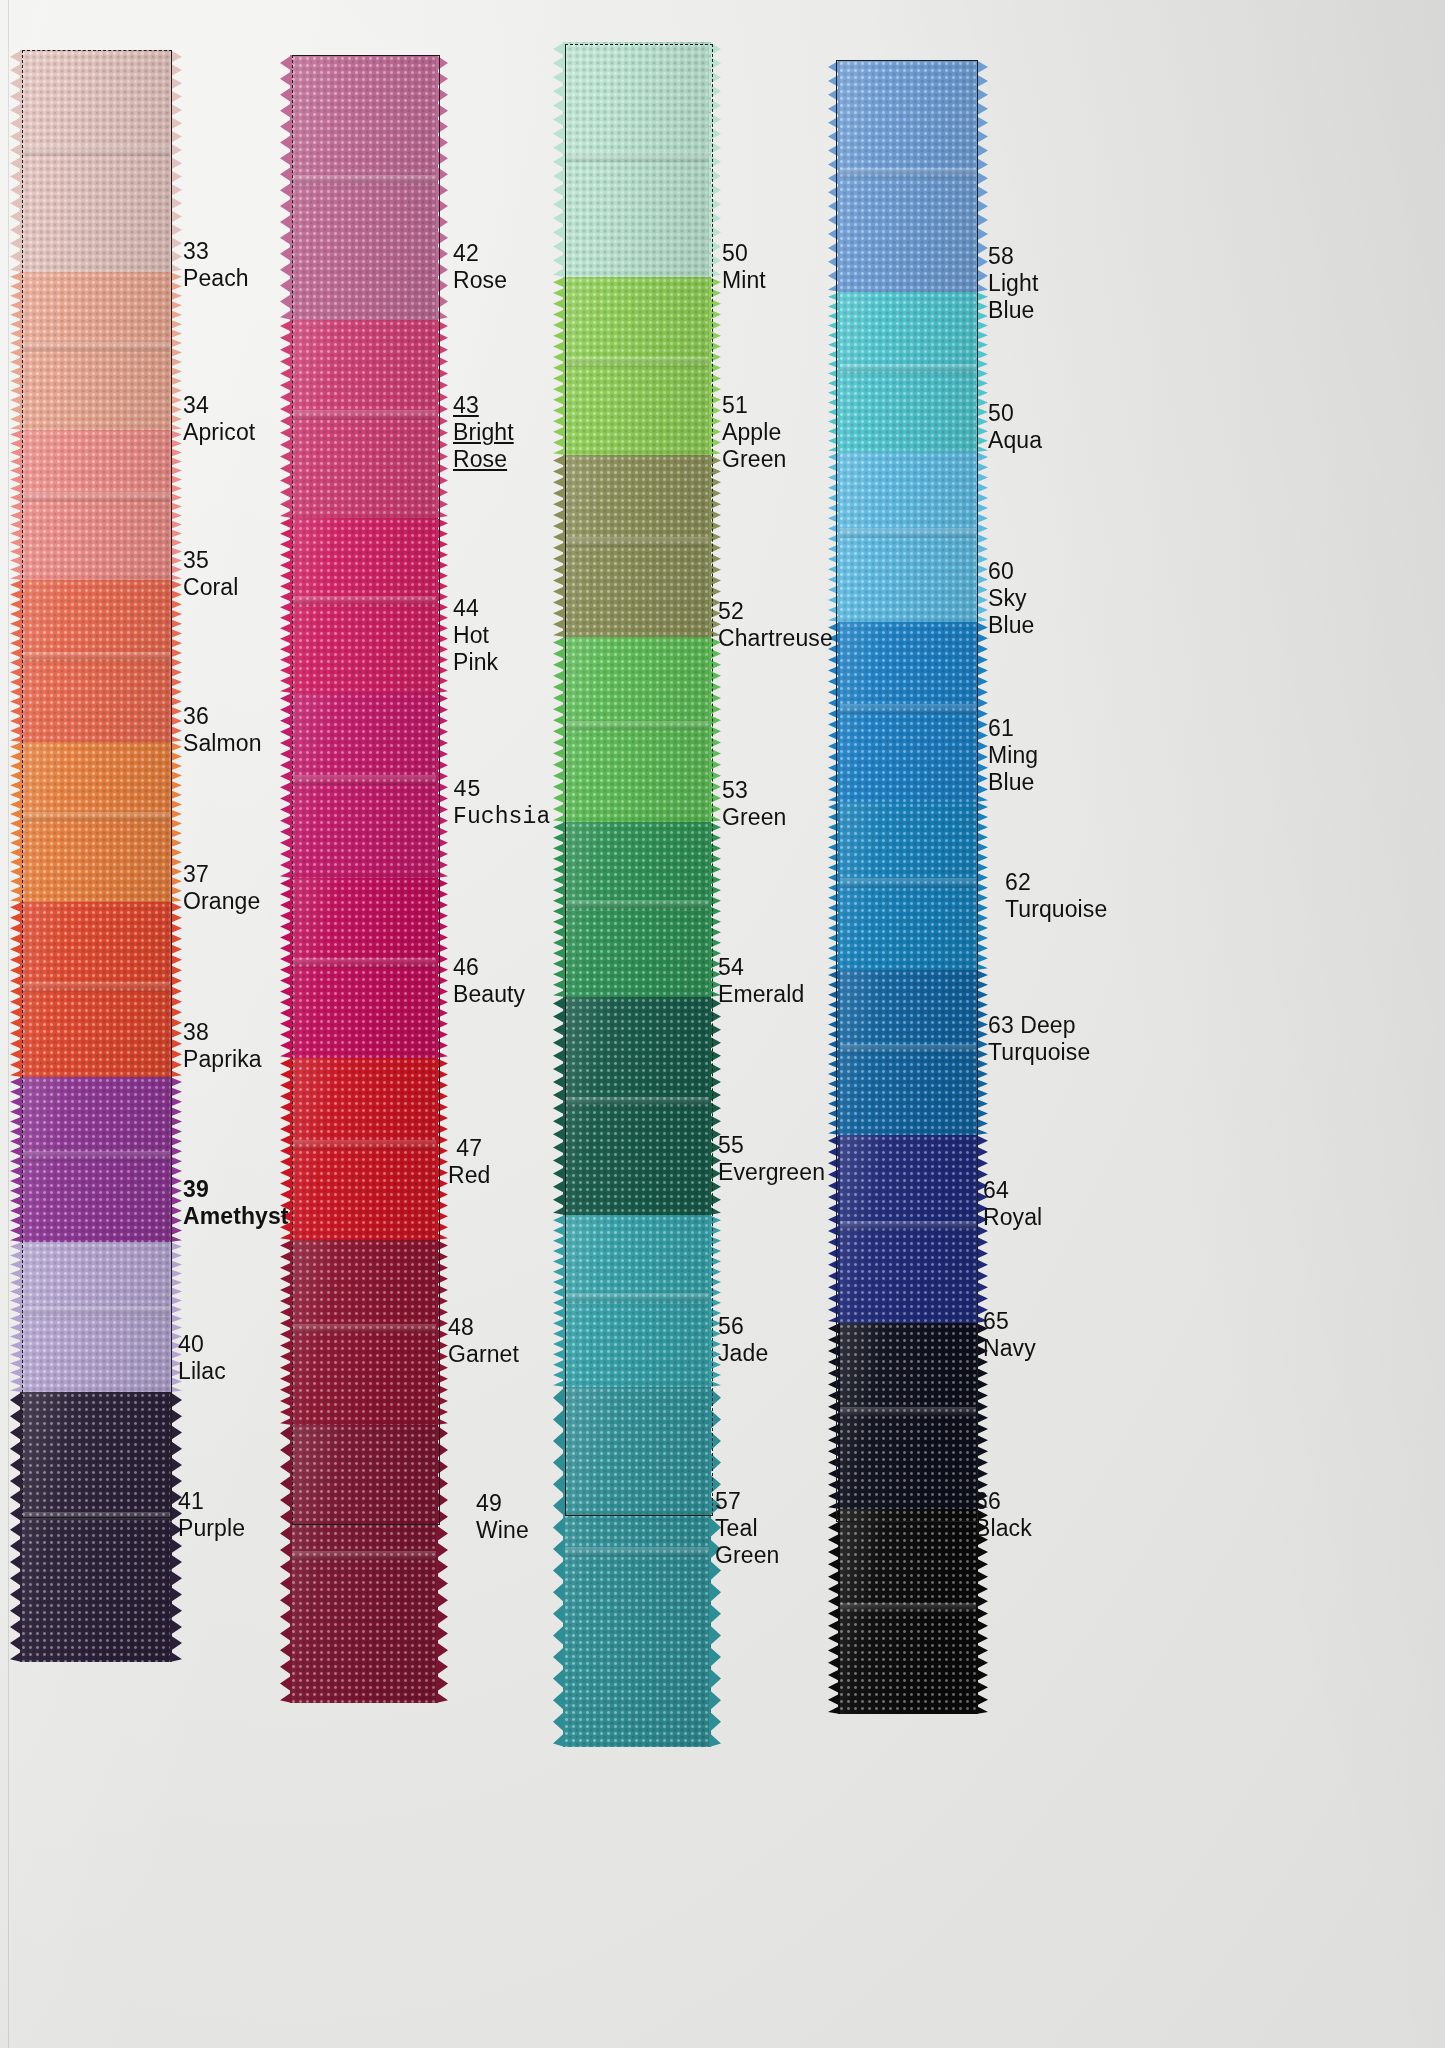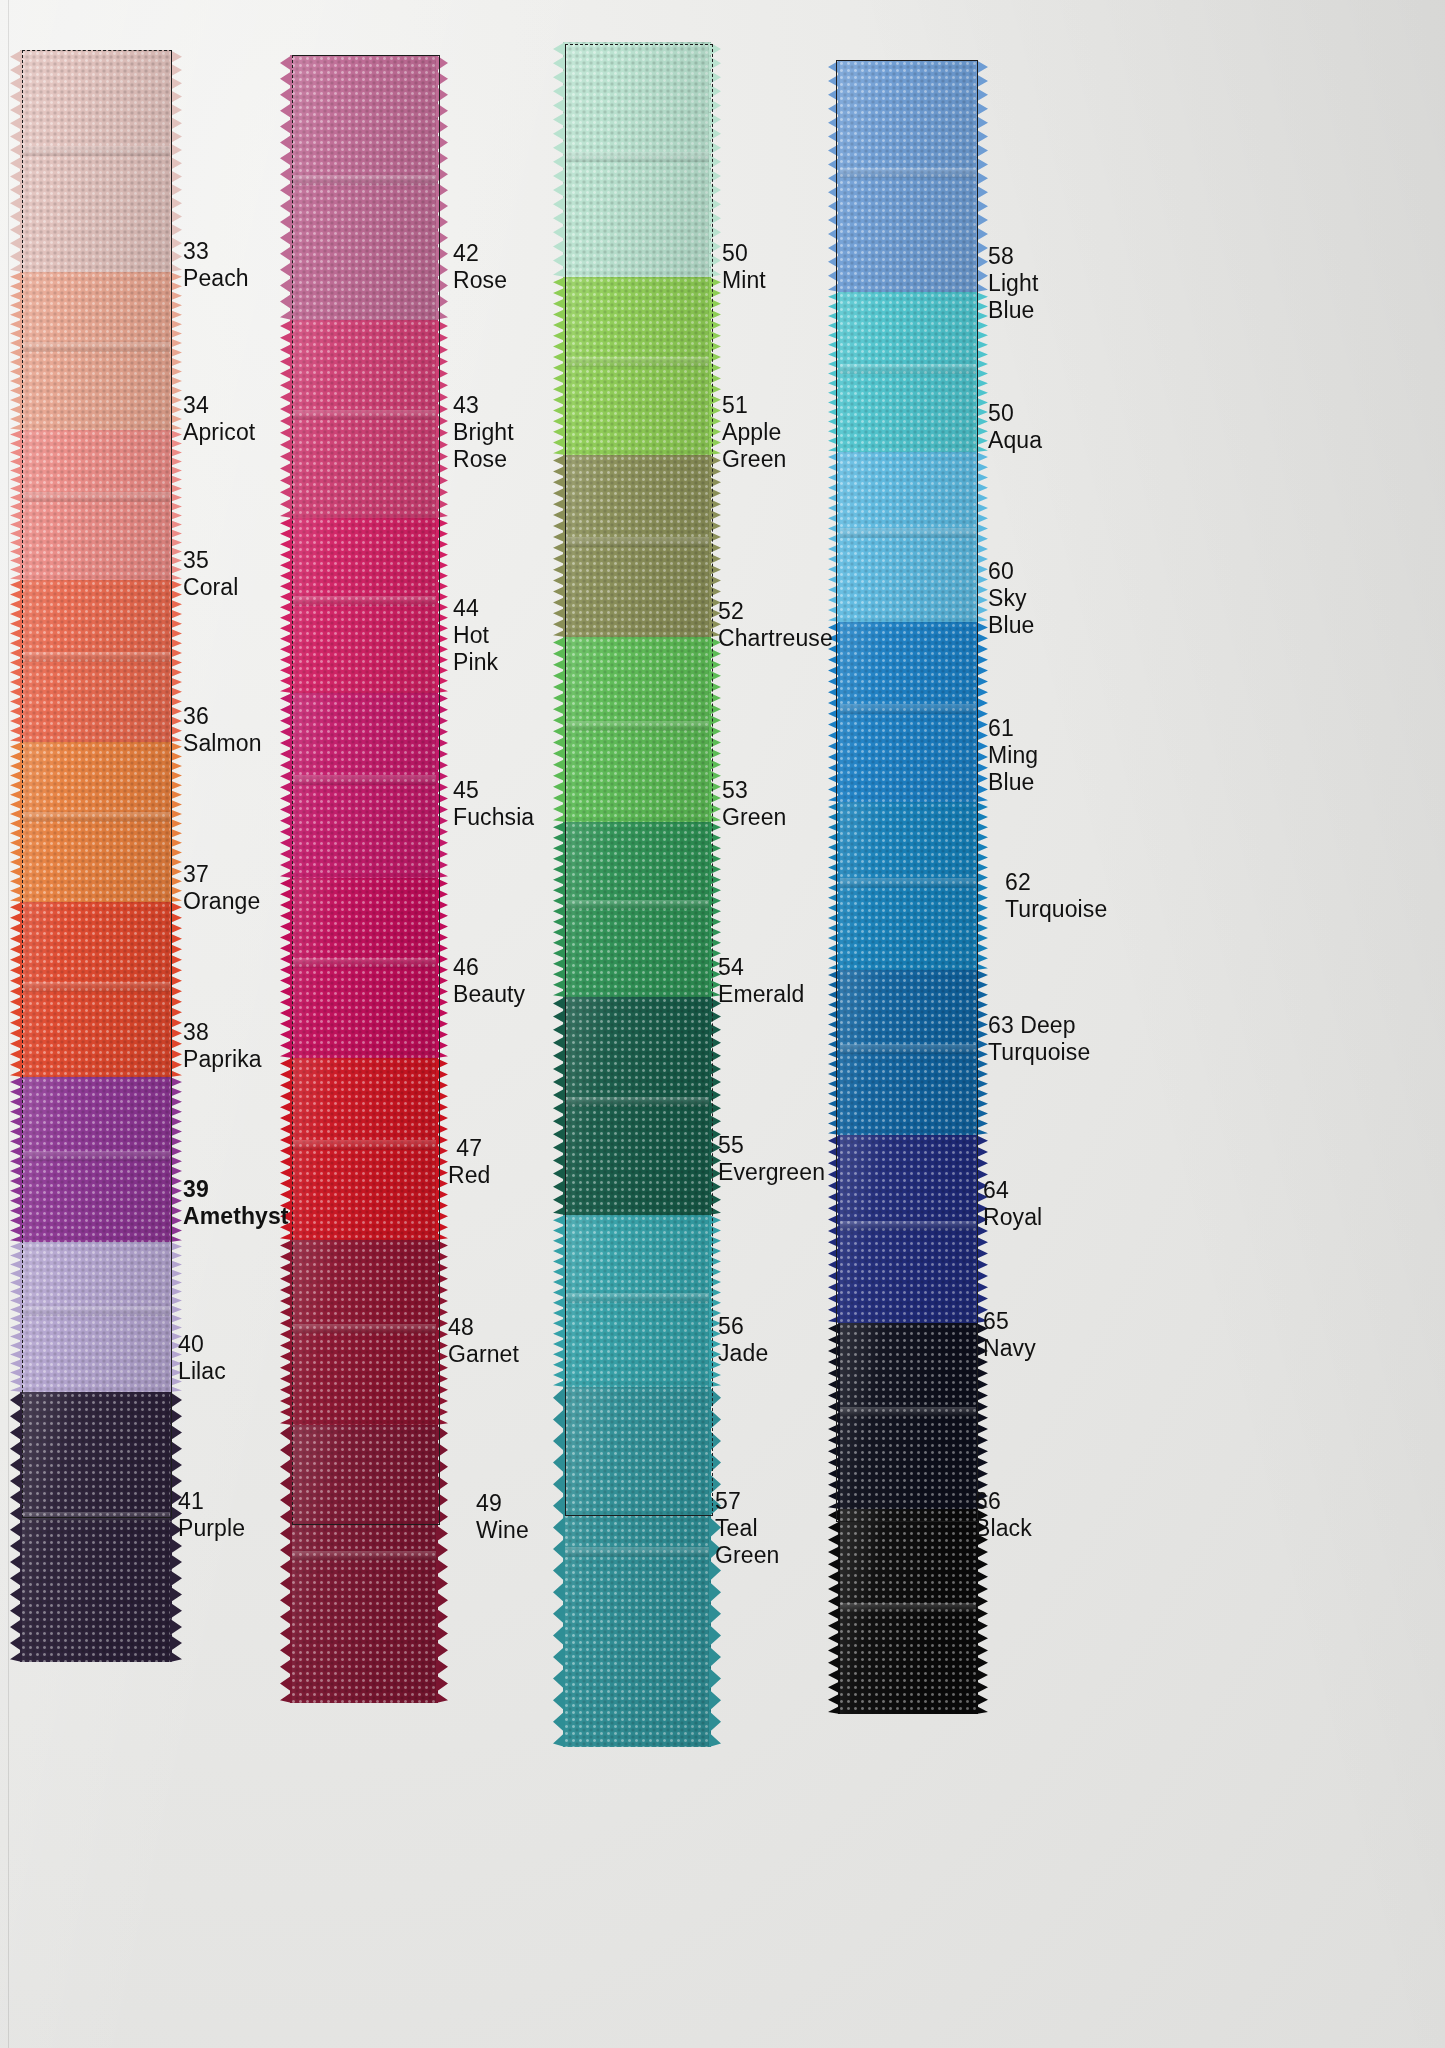--- a/index.html
+++ b/index.html
@@ -289,24 +289,24 @@
         <div class="edge right" style="background: rgb(122, 21, 48); clip-path: polygon(0% 0%, 100% 3%, 0% 6%, 100% 9%, 0% 12%, 100% 15%, 0% 18%, 100% 21%, 0% 24%, 100% 27%, 0% 30%, 100% 33%, 0% 36%, 100% 39%, 0% 42%, 100% 45%, 0% 48%, 100% 51%, 0% 54%, 100% 57%, 0% 60%, 100% 63%, 0% 66%, 100% 69%, 0% 72%, 100% 75%, 0% 78%, 100% 81%, 0% 84%, 100% 87%, 0% 90%, 100% 93%, 0% 96%, 100% 99%, 0% 100%);"></div>
         <div class="mesh"></div>
         <div class="sheen"></div>
         <div class="fold" style="top:126px;"></div>
       </div>
     </div>
 
     <div class="rule-box dashed-left" style="left:292px; top:55px; width:148px; height:1470px;"></div>
 
     <div class="label" style="left:453px; top:240px;">42 Rose</div>
-    <div class="label" style="left:453px; top:392px;">43 Bright
+    <div class="label" style="left:453px; top:392px;text-decoration:underline;">43 Bright
 Rose</div>
     <div class="label" style="left:453px; top:595px;">44 Hot Pink</div>
-    <div class="label" style="left:453px; top:777px;">45 Fuchsia</div>
+    <div class="label" style="left:453px; top:777px;font-family:Liberation Mono, monospace;">45 Fuchsia</div>
     <div class="label" style="left:453px; top:954px;">46 Beauty</div>
     <div class="label" style="left:448px; top:1135px;text-align:center;">47 Red</div>
     <div class="label" style="left:448px; top:1314px;">48 Garnet</div>
     <div class="label" style="left:448px; top:1490px;margin-left:28px;">49 Wine</div>
   </div>
 
   <div class="swatch-column">
     <div class="strip" style="left:563px; top:42px; width:148px;">
 
       <div class="swatch" style="background:#b9e2cf; height:235px;">

